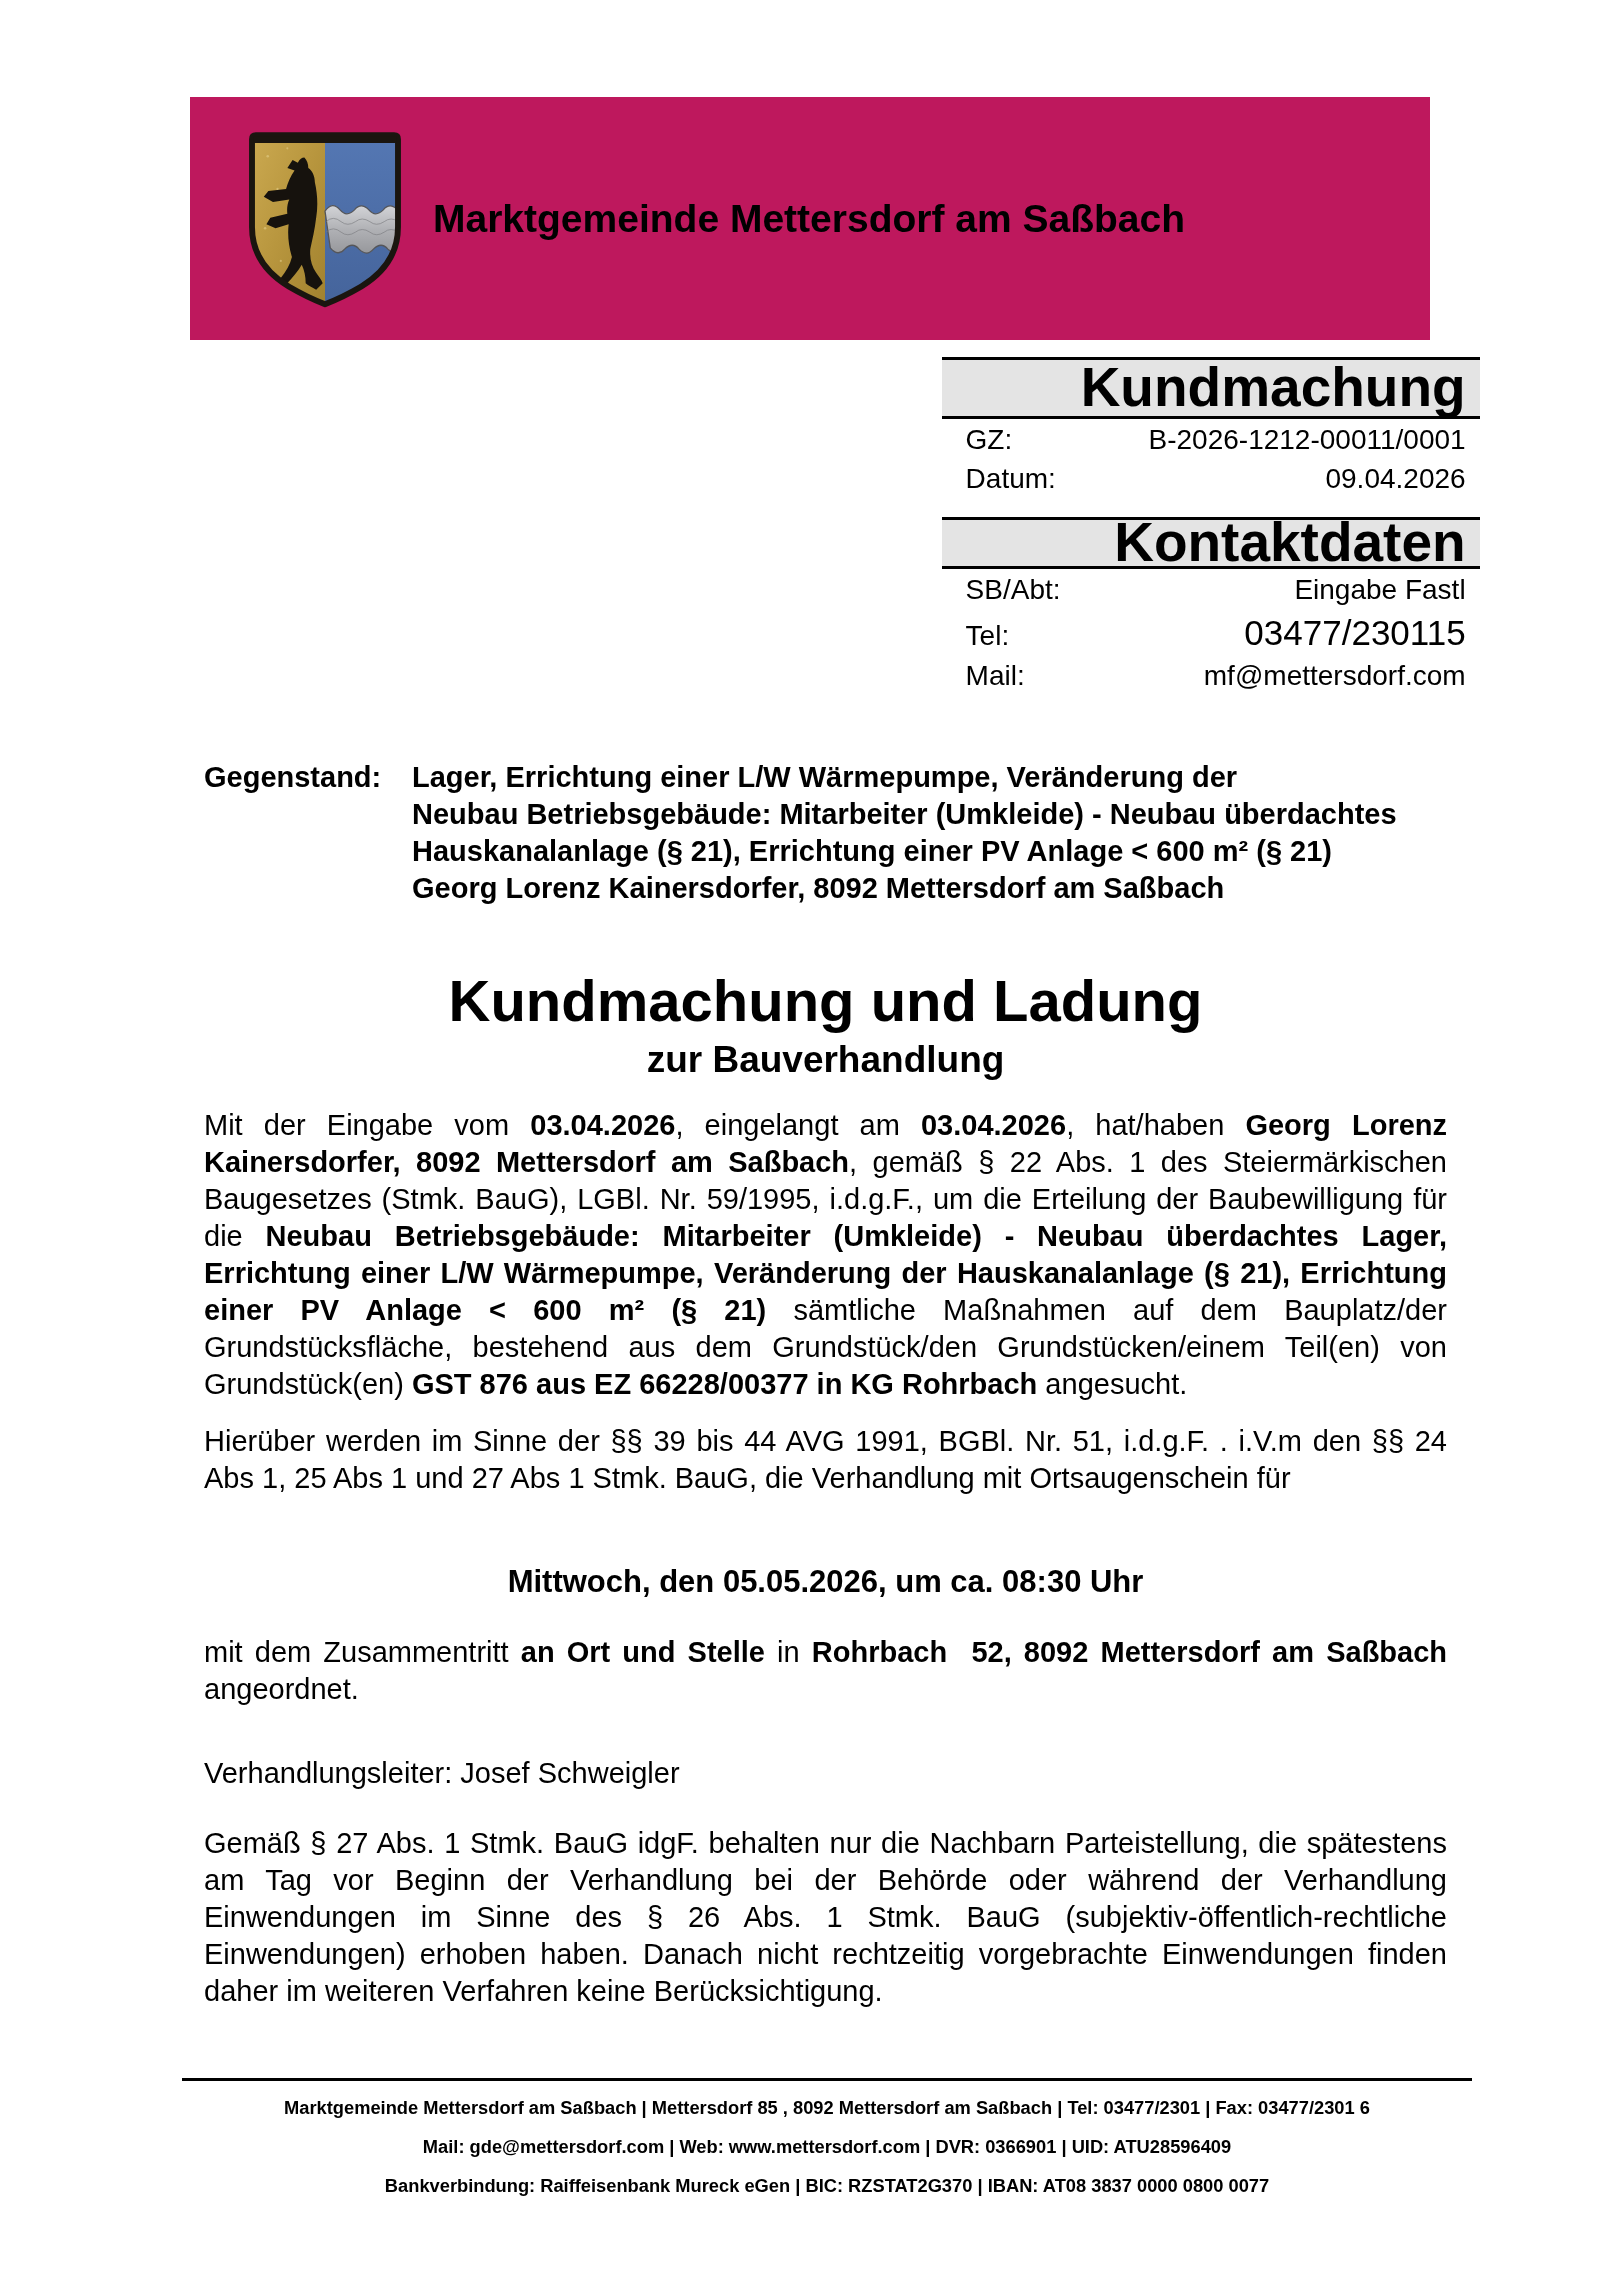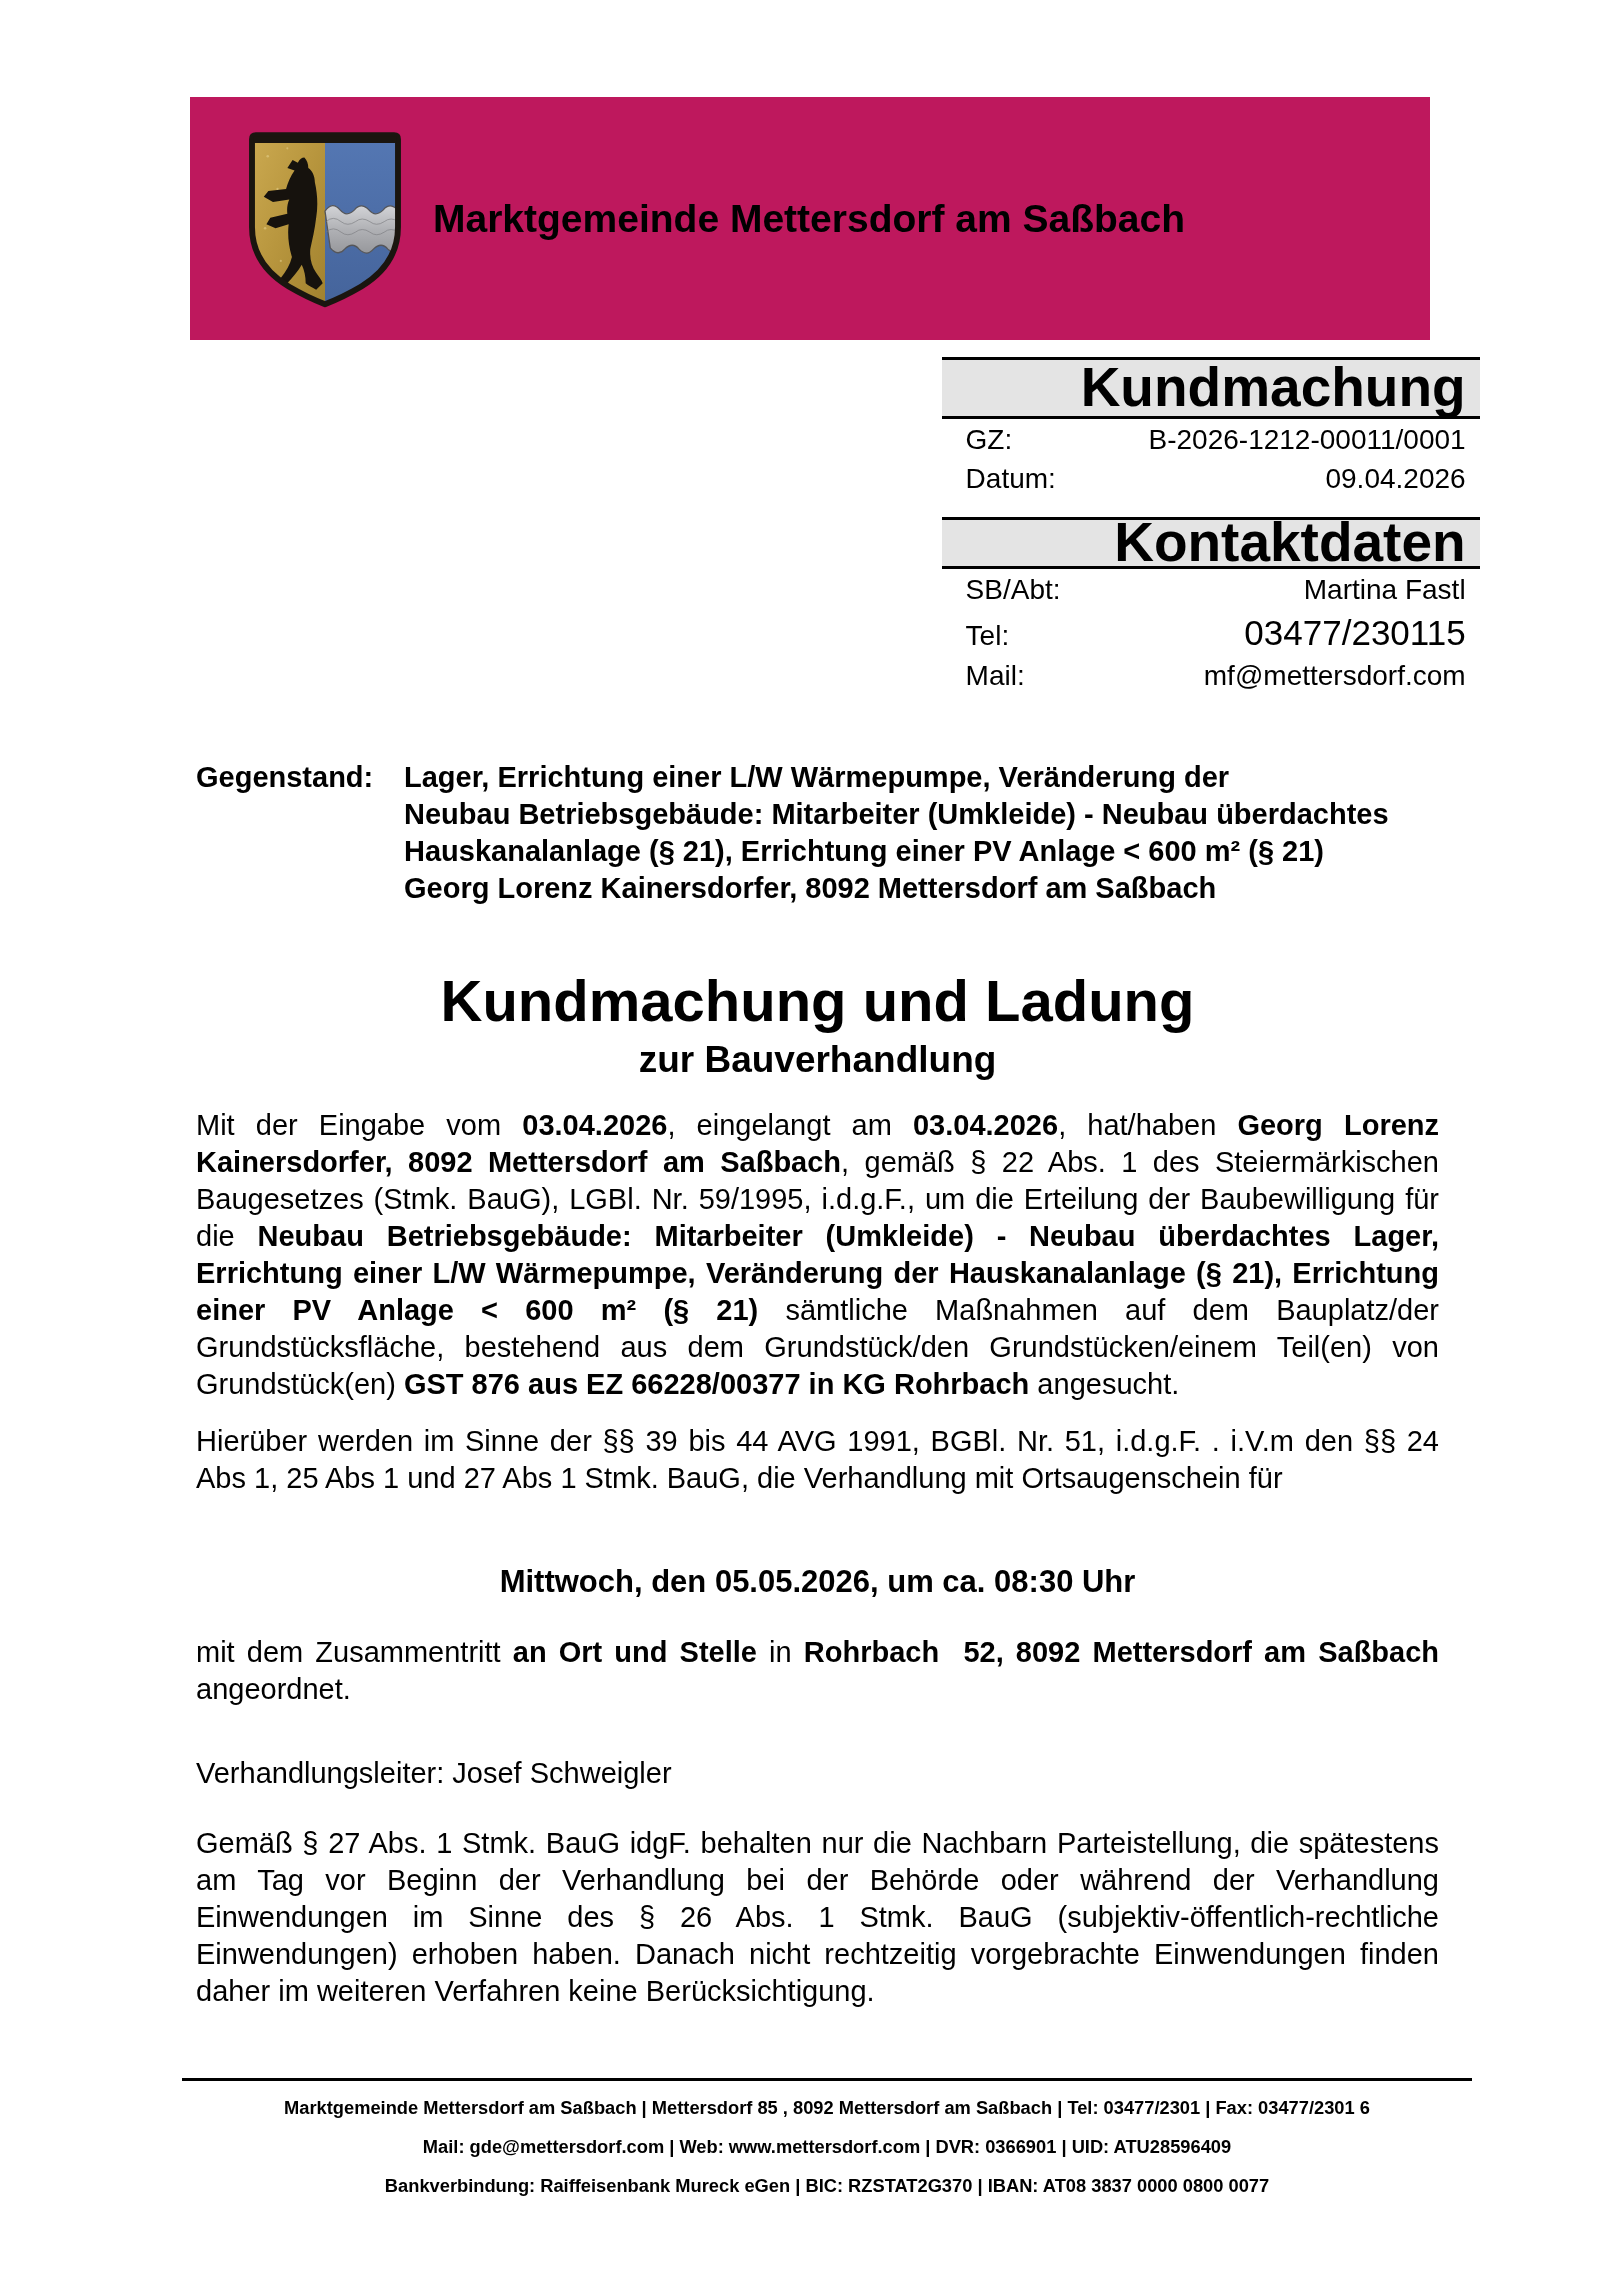--- a/index.html
+++ b/index.html
@@ -19,21 +19,21 @@
   .bar2{height:52px;line-height:44px;font-size:55px;margin-top:21px;}
   .metarow{display:flex;justify-content:space-between;align-items:baseline;
            padding-left:23.6px;padding-right:14.4px;font-size:28px;height:35px;line-height:35px;}
   .metarow.first{margin-top:3px;}
   .metarow.gap{margin-top:3.9px;}
   .metarow.big{height:43px;line-height:43px;}
   .metarow.big .mval{font-size:35px;}
   .mlabel{white-space:nowrap;}
   .mval{white-space:nowrap;text-align:right;}
   
-  .docbody{position:absolute;left:196px;top:759px;width:1243px;font-size:29px;line-height:37px;}
+  .docbody{position:absolute;left:204px;top:759px;width:1243px;font-size:29px;line-height:37px;}
   .subject{display:flex;font-weight:bold;}
   .subject-label{width:208px;flex:none;}
   .subject-text div{white-space:nowrap;}
   h1.doctitle{margin:62px 0 0 0;text-align:center;font-size:58px;line-height:64px;font-weight:bold;}
   h2.docsub{margin:5.2px 0 0 0;text-align:center;font-size:37px;line-height:44px;font-weight:bold;}
   p{margin:0;}
   .p-intro{margin-top:25px;text-align:justify;}
   .p-legal{margin-top:19.6px;text-align:justify;}
   .dateline{margin-top:65px;text-align:center;font-weight:bold;font-size:31px;line-height:39px;}
   .p-location{margin-top:33px;text-align:justify;}
@@ -106,21 +106,21 @@
     </div>
     <div class="metarow gap">
       <span class="mlabel">Datum:</span>
       <span class="mval">09.04.2026</span>
     </div>
 
     <div class="bar bar2">Kontaktdaten</div>
 
     <div class="metarow first">
       <span class="mlabel">SB/Abt:</span>
-      <span class="mval">Martina Fastl</span>
+      <span class="mval">Eingabe Fastl</span>
     </div>
     <div class="metarow gap big">
       <span class="mlabel">Tel:</span>
       <span class="mval">03477/230115</span>
     </div>
     <div class="metarow gap">
       <span class="mlabel">Mail:</span>
       <span class="mval">mf@mettersdorf.com</span>
     </div>
   </div>

